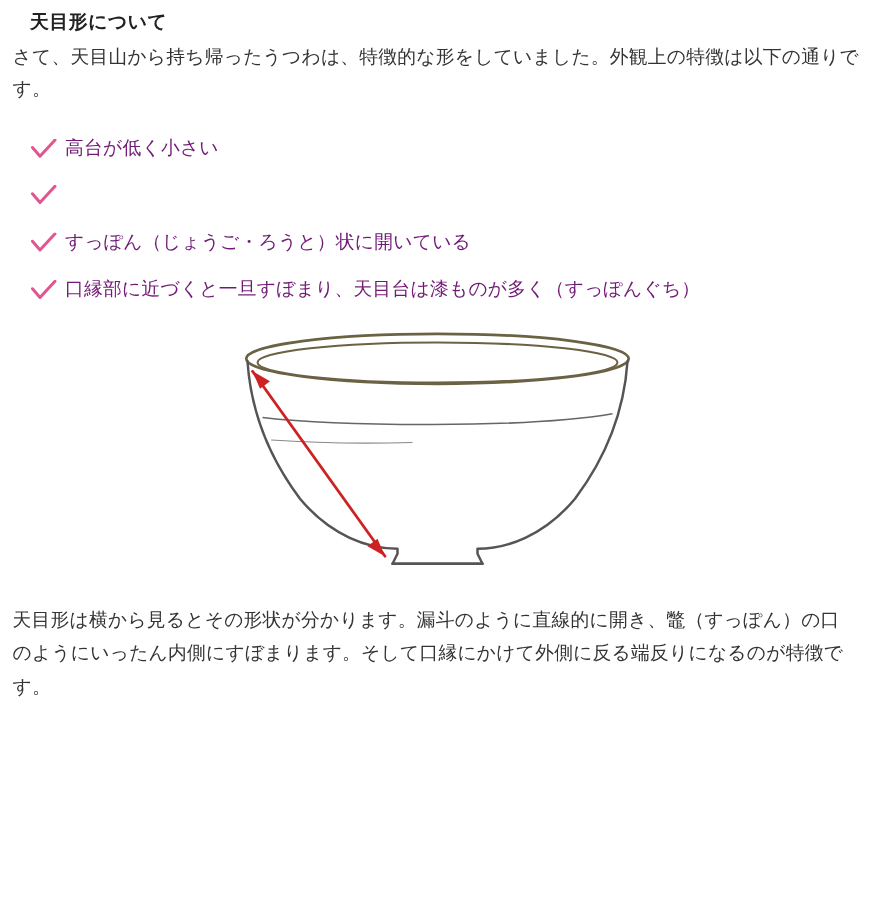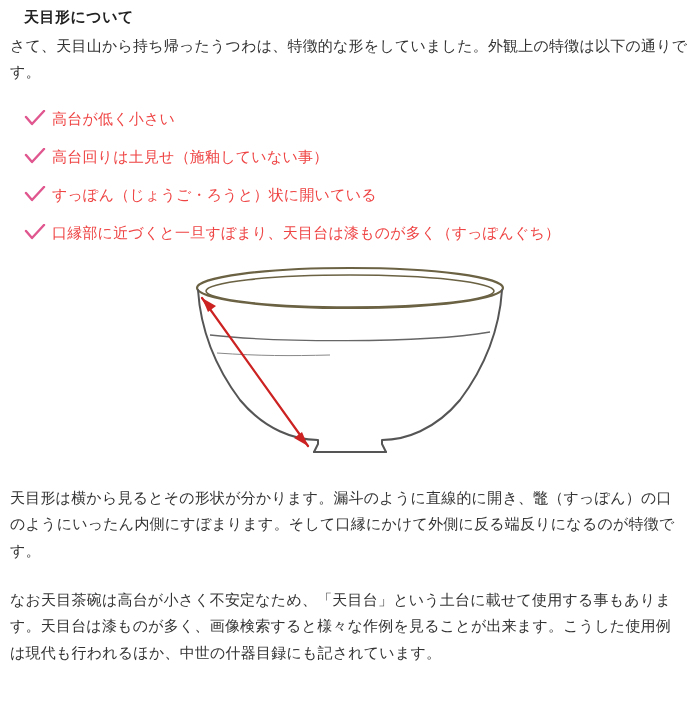--- a/index.html
+++ b/index.html
@@ -35,25 +35,25 @@
     margin: 0 0 21px 0;
     letter-spacing: 0.2px;
   }
   .bullet-list {
     list-style: none;
     margin: 22px 0 0 0;
     padding: 0 0 0 14px;
   }
   .bullet-item {
     display: flex;
-    align-items: center;
+    align-items: flex-end;
     margin-bottom: 17px;
     font-size: 15px;
     line-height: 1.4;
-    color: #ef4444;
+    color: #701a75;
   }
   .check-icon {
     flex: 0 0 auto;
     width: 22px;
     height: 18px;
     margin-right: 6px;
     margin-top: 2px;
   }
   .bullet-text {
     letter-spacing: 0.2px;
@@ -99,21 +99,20 @@
         </svg>
       </span>
       <span class="bullet-text">高台が低く小さい</span>
     </li>
     <li class="bullet-item">
       <span class="check-icon">
         <svg width="22" height="18" viewBox="0 0 22 18" xmlns="http://www.w3.org/2000/svg">
           <path d="M2 7 L8 14 L20 1" fill="none" stroke="#e0568f" stroke-width="2.4" stroke-linecap="round" stroke-linejoin="round"></path>
         </svg>
       </span>
-      <span class="bullet-text">高台回りは土見せ（施釉していない事）</span>
     </li>
     <li class="bullet-item">
       <span class="check-icon">
         <svg width="22" height="18" viewBox="0 0 22 18" xmlns="http://www.w3.org/2000/svg">
           <path d="M2 7 L8 14 L20 1" fill="none" stroke="#e0568f" stroke-width="2.4" stroke-linecap="round" stroke-linejoin="round"></path>
         </svg>
       </span>
       <span class="bullet-text">すっぽん（じょうご・ろうと）状に開いている</span>
     </li>
     <li class="bullet-item">
@@ -153,16 +152,15 @@
       <g>
         <line x1="112" y1="38" x2="218" y2="186" stroke="#cc2222" stroke-width="2.2" stroke-linecap="round"></line>
         <path d="M112 38 L 126 46 L 118 52 Z" fill="#cc2222"></path>
         <path d="M218 186 L 204 178 L 212 172 Z" fill="#cc2222"></path>
       </g>
     </svg>
   </div>
 
   <div class="body-block">
     <p>天目形は横から見るとその形状が分かります。漏斗のように直線的に開き、鼈（すっぽん）の口のようにいったん内側にすぼまります。そして口縁にかけて外側に反る端反りになるのが特徴です。</p>
-    <p>なお天目茶碗は高台が小さく不安定なため、「天目台」という土台に載せて使用する事もあります。天目台は漆ものが多く、画像検索すると様々な作例を見ることが出来ます。こうした使用例は現代も行われるほか、中世の什器目録にも記されています。</p>
   </div>
 
 </div>
 
 </body></html>

